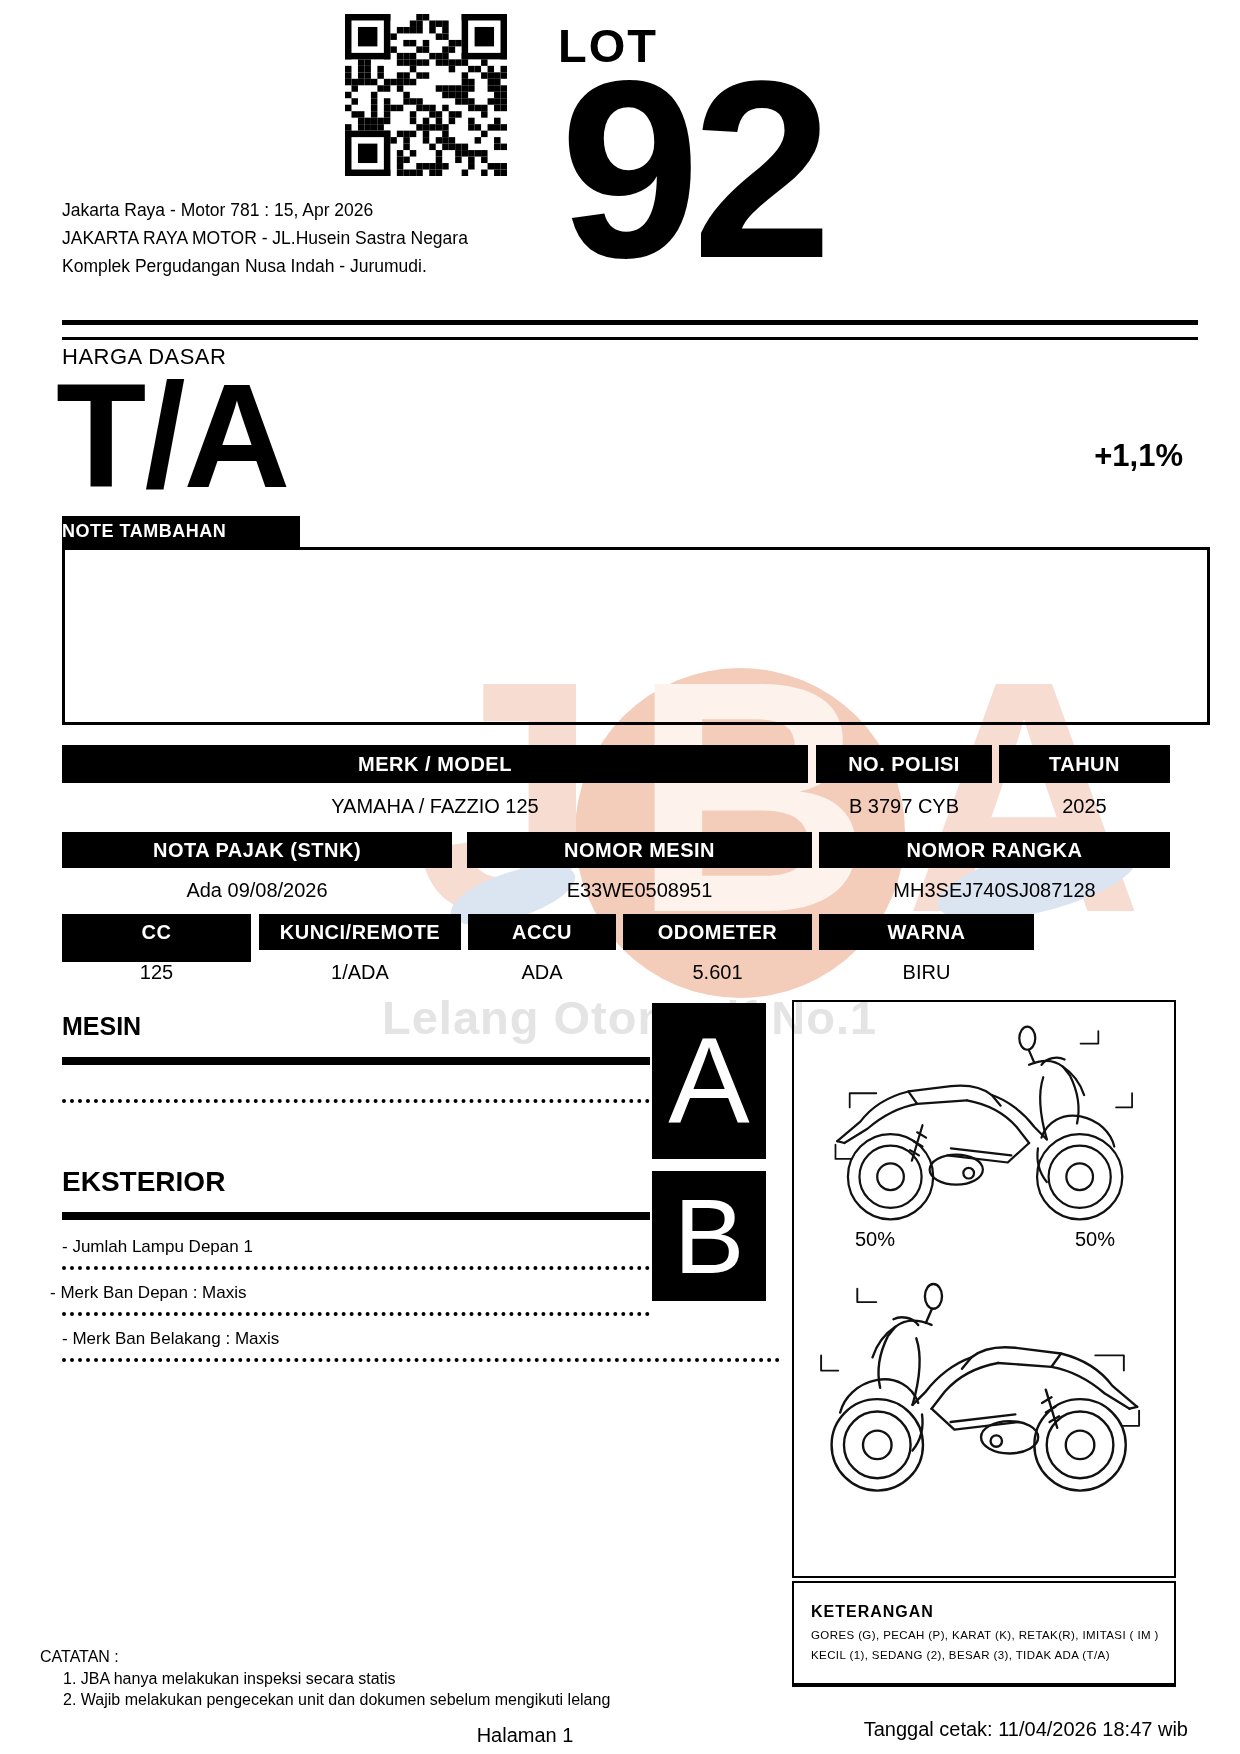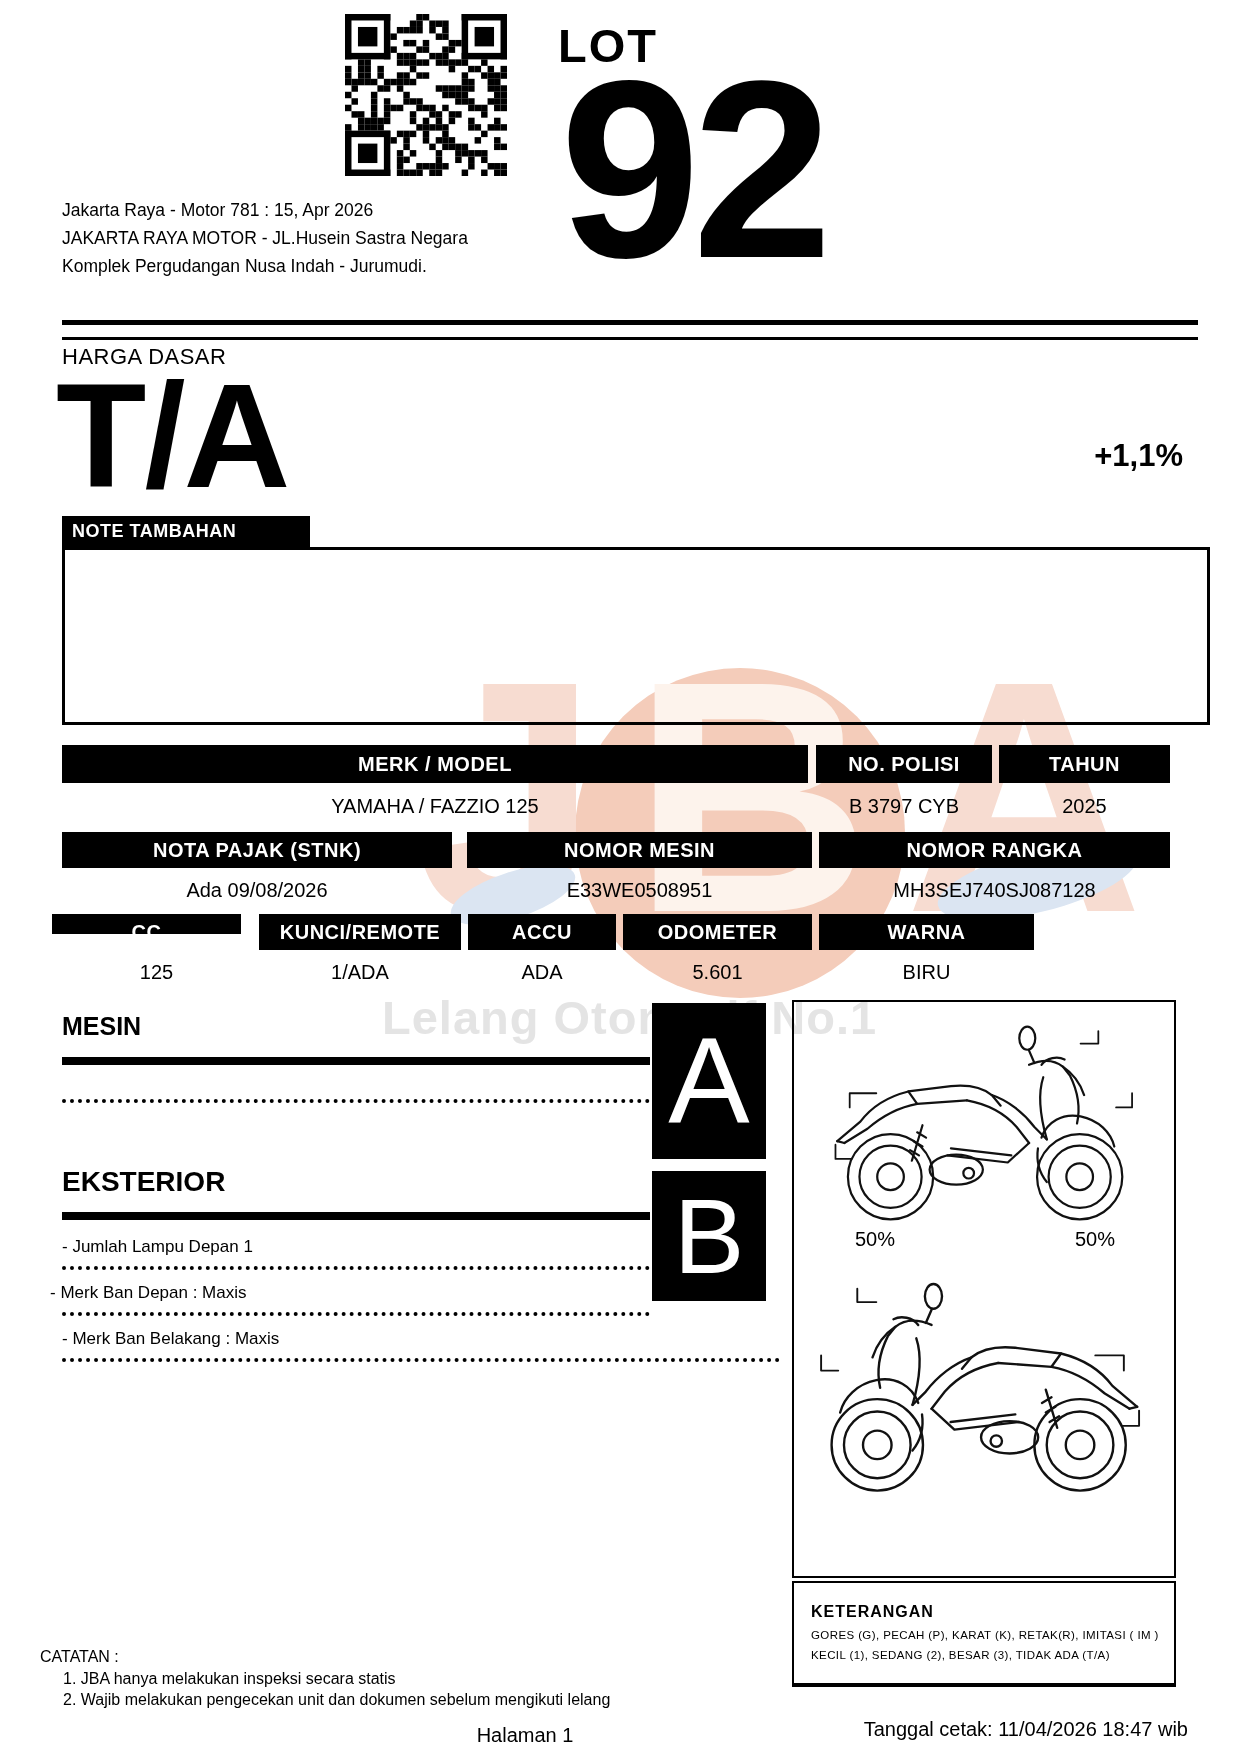--- a/index.html
+++ b/index.html
@@ -19,21 +19,21 @@
   .wm-text{position:absolute;left:382px;top:990px;font-size:47px;font-weight:bold;color:#e4e4e4;letter-spacing:1px;white-space:nowrap;}
   
   .content{position:absolute;inset:0;z-index:1;}
   .lot-label{left:558px;top:18px;font-size:47px;font-weight:bold;letter-spacing:2px;}
   .lot-number{left:560px;top:50px;font-size:252px;font-weight:bold;line-height:0.95;letter-spacing:-8px;}
   .venue{left:62px;top:196px;font-size:17.5px;line-height:1.6;}
   .double-rule{left:62px;top:320px;width:1136px;height:12px;border-top:5px solid #000;border-bottom:3px solid #000;}
   .price-label{left:62px;top:344px;font-size:22px;letter-spacing:0.5px;}
   .price-value{left:56px;top:362px;font-size:148px;font-weight:bold;line-height:1;letter-spacing:-2px;}
   .price-change{right:57px;top:438px;font-size:31px;font-weight:bold;}
-  .note-tab{left:62px;top:516px;width:238px;height:31px;background:#000;color:#fff;font-size:18px;font-weight:bold;line-height:31px;padding-left:10px;letter-spacing:0.5px;}
+  .note-tab{left:62px;top:516px;width:238px;height:31px;background:#000;color:#fff;font-size:18px;font-weight:bold;line-height:31px;letter-spacing:0.5px;}
   .note-box{left:62px;top:547px;width:1130px;height:160px;border:3px solid #000;background:transparent;font-size:16px;padding:6px;}
   .hbar{position:absolute;height:38px;background:#000;color:#fff;font-size:20px;font-weight:bold;text-align:center;line-height:38px;letter-spacing:0.5px;}
   .hval{position:absolute;height:26px;font-size:20px;text-align:center;line-height:26px;white-space:nowrap;}
   .sec-title{font-weight:bold;}
   .thickline{position:absolute;height:8px;background:#000;}
   .dotline{position:absolute;height:0;border-top:4px dotted #000;}
   .grade-box{position:absolute;left:652px;width:114px;background:#000;color:#fff;text-align:center;}
   .img-box{left:792px;top:1000px;width:380px;height:574px;border:2px solid #000;background:transparent;}
   .pct{position:absolute;width:70px;text-align:center;font-size:20px;}
   .ket-box{left:792px;top:1581px;width:380px;height:100px;border:2px solid #000;border-bottom-width:4px;background:#fff;}
@@ -364,21 +364,21 @@
     <div class="hval" style="left:816px;top:793px;width:176px">B 3797 CYB</div>
     <div class="hval" style="left:999px;top:793px;width:171px">2025</div>
 
     <div class="hbar" style="left:467px;top:832px;width:345px;height:36px;line-height:36px">NOMOR MESIN</div>
     <div class="hbar" style="left:62px;top:832px;width:390px;height:36px;line-height:36px">NOTA PAJAK (STNK)</div>
     <div class="hbar" style="left:819px;top:832px;width:351px;height:36px;line-height:36px">NOMOR RANGKA</div>
     <div class="hval" style="left:62px;top:877px;width:390px">Ada 09/08/2026</div>
     <div class="hval" style="left:467px;top:877px;width:345px">E33WE0508951</div>
     <div class="hval" style="left:819px;top:877px;width:351px">MH3SEJ740SJ087128</div>
 
-    <div class="hbar" style="left:52px;top:914px;width:189px;height:20px;line-height:36px">CC</div>
+    <div class="hbar" style="left:62px;top:914px;width:189px;height:48px;line-height:36px">CC</div>
     <div class="hbar" style="left:259px;top:914px;width:202px;height:36px;line-height:36px">KUNCI/REMOTE</div>
     <div class="hbar" style="left:468px;top:914px;width:148px;height:36px;line-height:36px">ACCU</div>
     <div class="hbar" style="left:623px;top:914px;width:189px;height:36px;line-height:36px">ODOMETER</div>
     <div class="hbar" style="left:819px;top:914px;width:215px;height:36px;line-height:36px">WARNA</div>
     <div class="hval" style="left:62px;top:959px;width:189px">125</div>
     <div class="hval" style="left:259px;top:959px;width:202px">1/ADA</div>
     <div class="hval" style="left:468px;top:959px;width:148px">ADA</div>
     <div class="hval" style="left:623px;top:959px;width:189px">5.601</div>
     <div class="hval" style="left:819px;top:959px;width:215px">BIRU</div>
 

